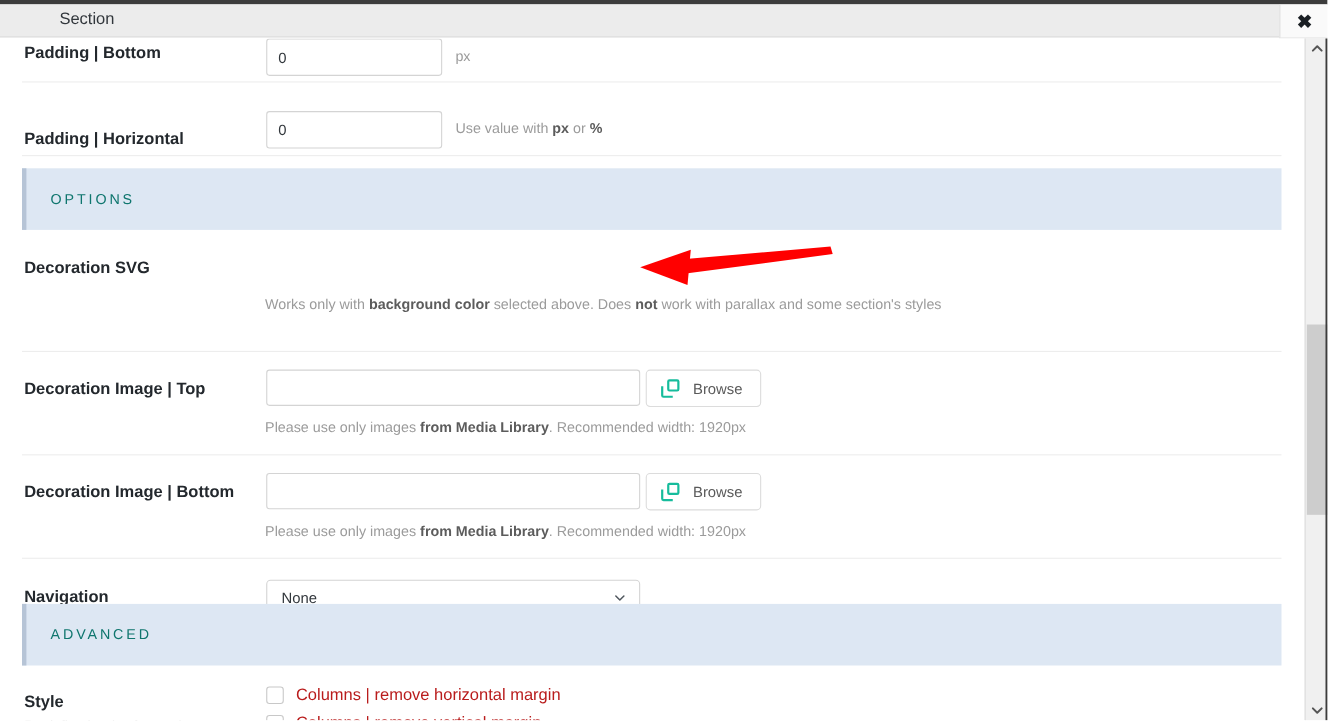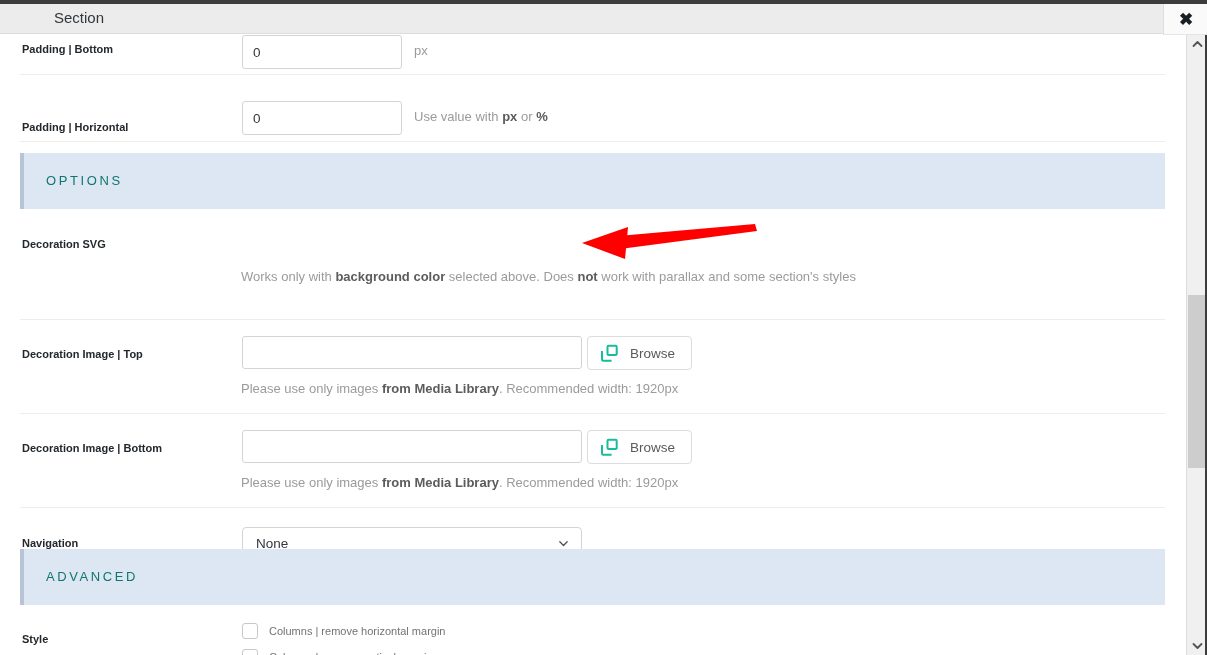--- a/index.html
+++ b/index.html
@@ -74,21 +74,21 @@
     width: 1145px;
     margin-left: 20px;
     border-bottom: 1px solid #ededed;
     padding: 0;
   }
   .row.no-border { border-bottom: none; }
 
   .row-label {
     position: absolute;
     left: 2px;
-    font-size: 11px;
+    font-size: 15px;
     font-weight: bold;
     color: #23282d;
     line-height: 18px;
     white-space: nowrap;
   }
   .row-sublabel {
     position: absolute;
     left: 2px;
     font-size: 12.5px;
     color: #9a9a9a;
@@ -191,22 +191,22 @@
   }
   .checkbox {
     width: 16px; height: 16px;
     flex: 0 0 16px;
     border: 1px solid #c8c8c8;
     border-radius: 3px;
     background: #ffffff;
   }
   .checkbox-text {
     margin-left: 11px;
-    font-size: 11px;
-    color: #737373;
+    font-size: 15px;
+    color: #b91c1c;
     white-space: nowrap;
   }
 
   
   .scrollbar {
     position: absolute;
     top: 35px; left: 1186px;
     width: 21px; height: 620px;
     background: #f0f0f0;
     border-left: 1px solid #dcdcdc;

